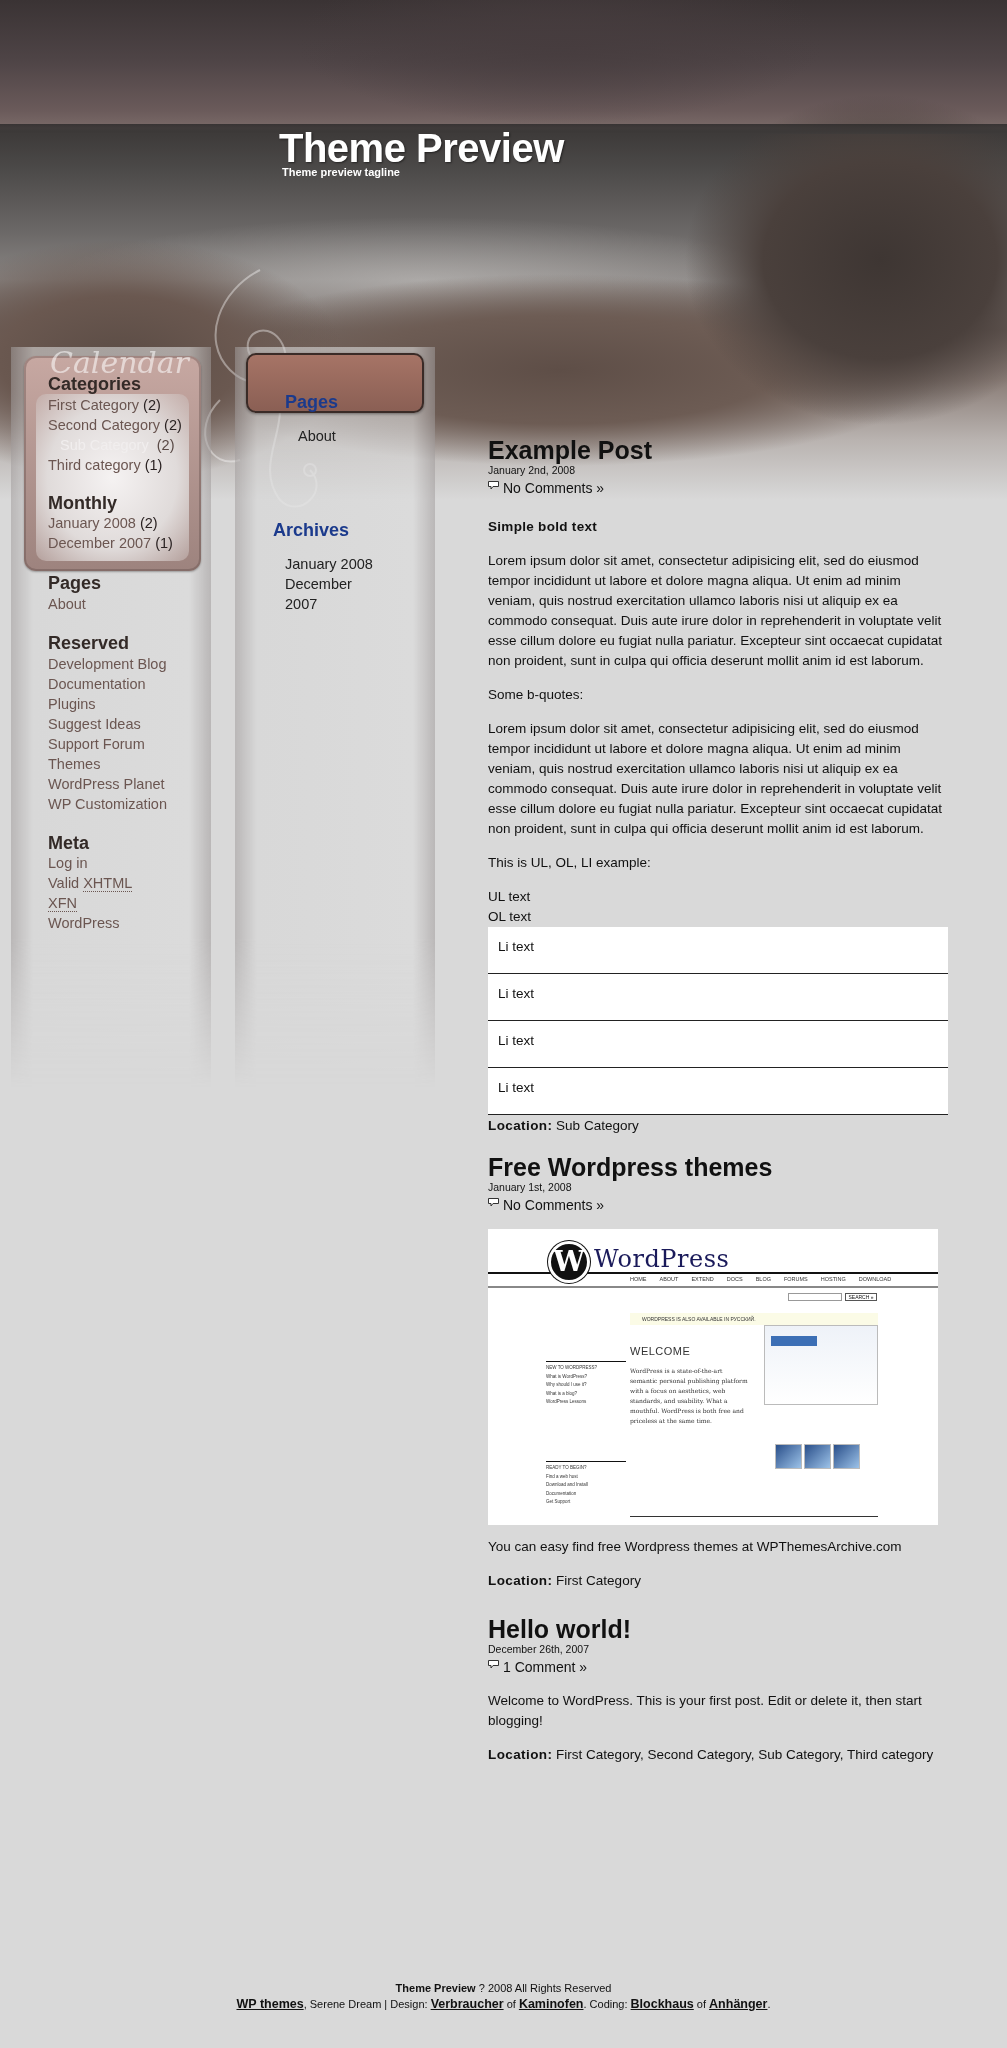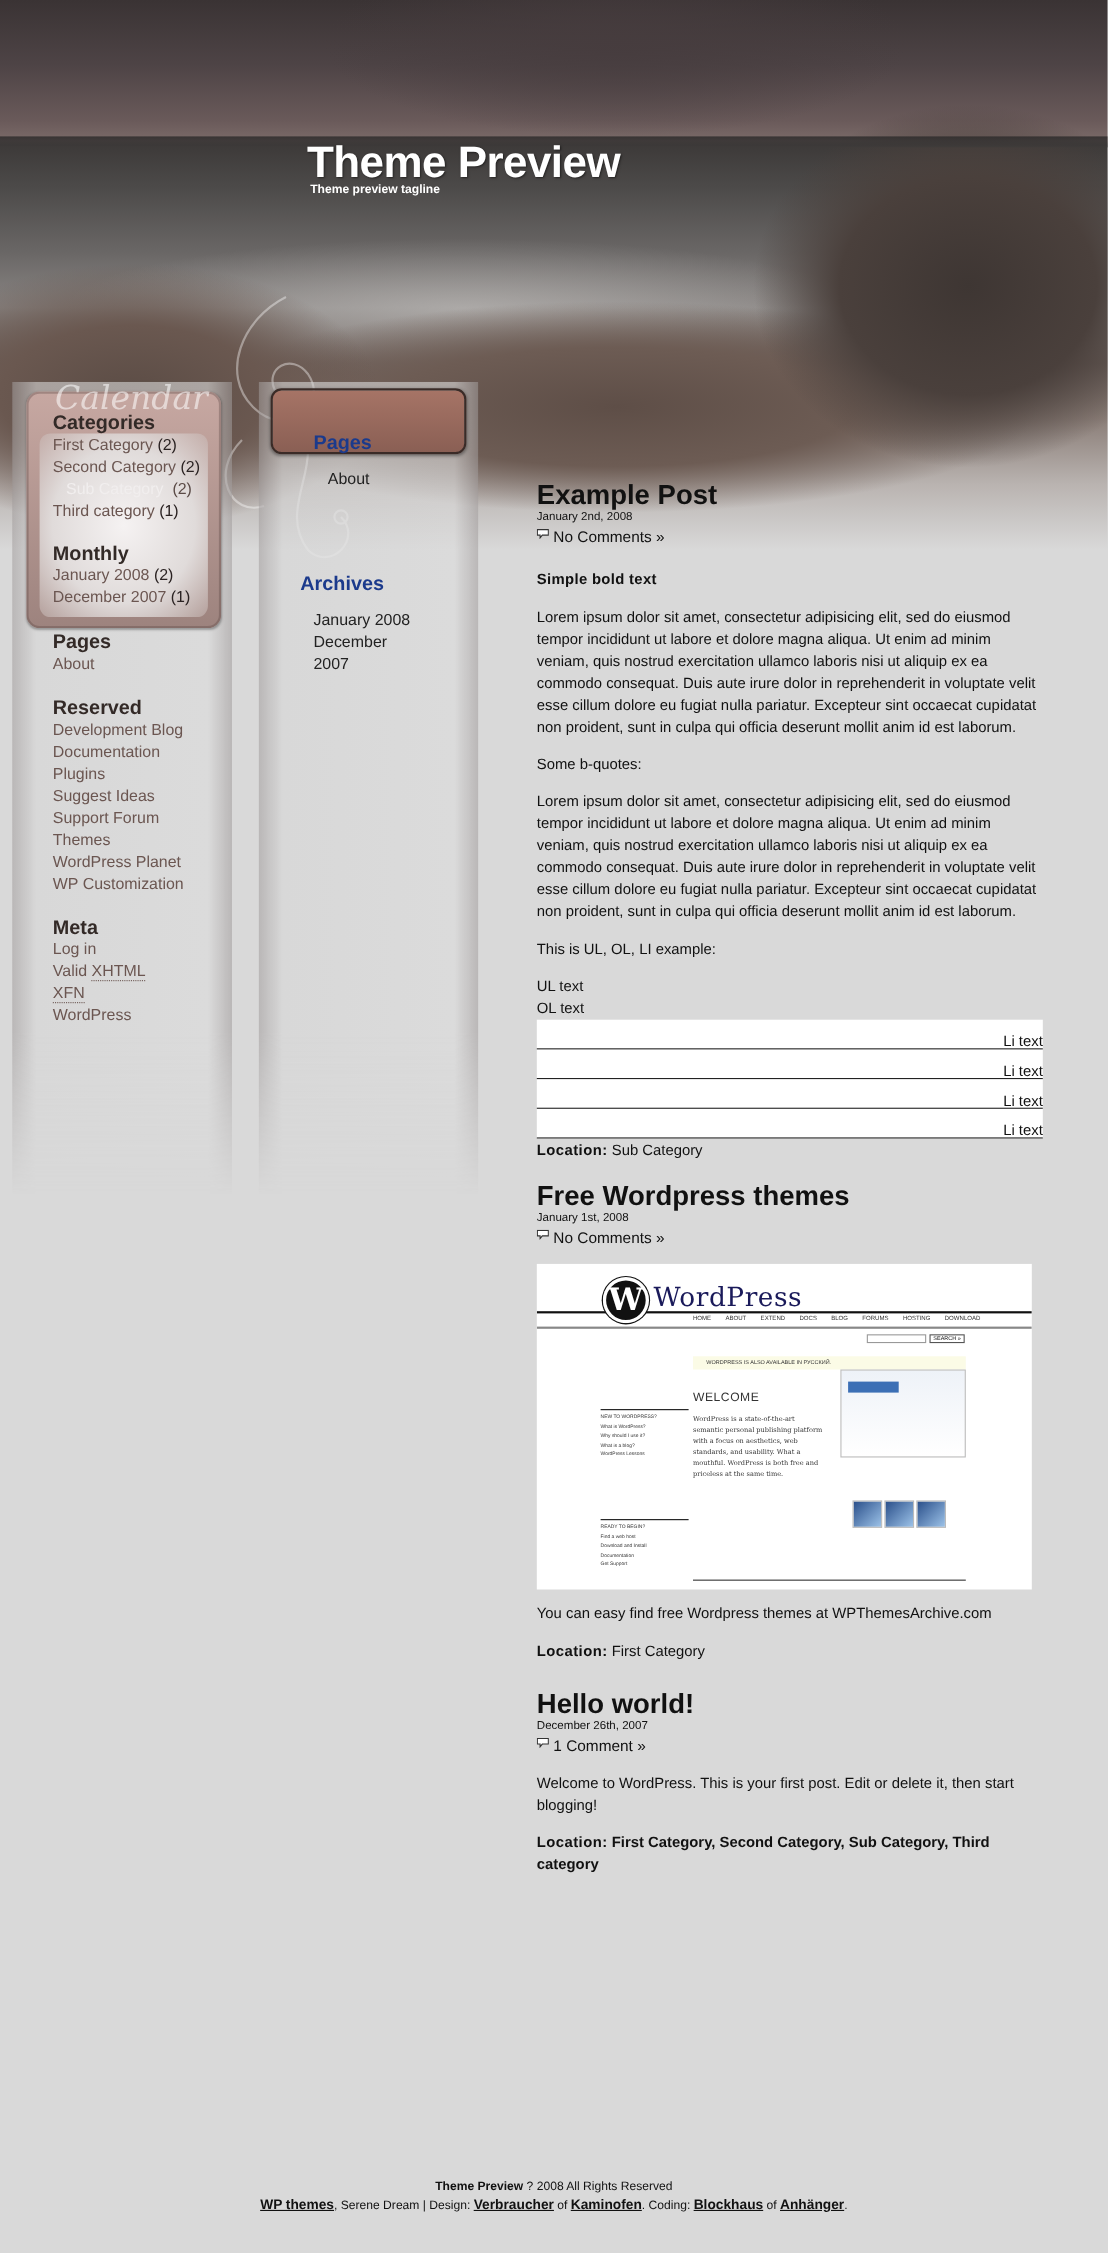--- a/index.html
+++ b/index.html
@@ -94,21 +94,21 @@
 
   
   .main { position: absolute; left: 488px; top: 436px; width: 460px; }
   .post-title { font-size: 25px; font-weight: bold; color: #111; line-height: 28px; }
   .post-date  { font-size: 10.5px; color: #111; line-height: 12px; }
   .post-comments { font-size: 14px; color: #111; line-height: 20px; margin-top: 2px; display:flex; align-items:center; gap:4px; }
   .comment-icon { width: 11px; height: 9px; display: inline-block; position: relative; top:-3px; }
   .p { font-size: 13.5px; line-height: 20px; color: #111; margin-top: 14px; }
   .p.bold { font-weight: bold; letter-spacing: .3px; }
   .li-box { margin-top: 0; background: #fff; width: 460px; }
-  .li-box .li { height: 27px; line-height: 40px; padding-left: 10px; font-size: 13.5px; border-bottom: 1px solid #222; text-align: right; }
+  .li-box .li { height: 47px; line-height: 40px; padding-left: 10px; font-size: 13.5px; border-bottom: 1px solid #222; }
   .location { font-size: 13.5px; line-height: 20px; margin-top: 1px; }
   .location b { letter-spacing: .4px; }
   .wp-img {
     margin-top: 14px; width: 450px; height: 296px; background: #fff; position: relative; overflow: hidden;
   }
 
   
   .wp-img .logo-circle {
     position: absolute; left: 60px; top: 12px; width: 42px; height: 42px; border-radius: 50%;
     background: #111; color: #fff; font-family: "DejaVu Serif", serif; font-weight: bold;
@@ -309,21 +309,21 @@
   <div style="margin-top:24px;">
     <div class="post-title">Hello world!</div>
     <div class="post-date">December 26th, 2007</div>
     <div class="post-comments">
       <svg class="comment-icon" viewBox="0 0 11 9">
           <path d="M0.5 0.5 H10.5 V5.5 H5 L3 8 V5.5 H0.5 Z" fill="#fff" stroke="#333" stroke-width="1"></path>
         </svg>
       <span>1 Comment »</span>
     </div>
     <div class="p">Welcome to WordPress. This is your first post. Edit or delete it, then start blogging!</div>
-    <div class="location" style="margin-top:14px;font-weight:bold;">
+    <div class="location" style="margin-top:14px;">
       <b>Location:</b> <span>First Category, Second Category, Sub Category, Third category</span>
     </div>
   </div>
 </div>
 
 <div class="footer">
   <div><b>Theme Preview</b><span> ? 2008 All Rights Reserved</span></div>
   <div>
     <a>WP themes</a><span>, Serene Dream | Design: </span><a>Verbraucher</a><span> of </span><a>Kaminofen</a><span>. Coding: </span><a>Blockhaus</a><span> of </span><a>Anhänger</a><span>.</span>
   </div>

